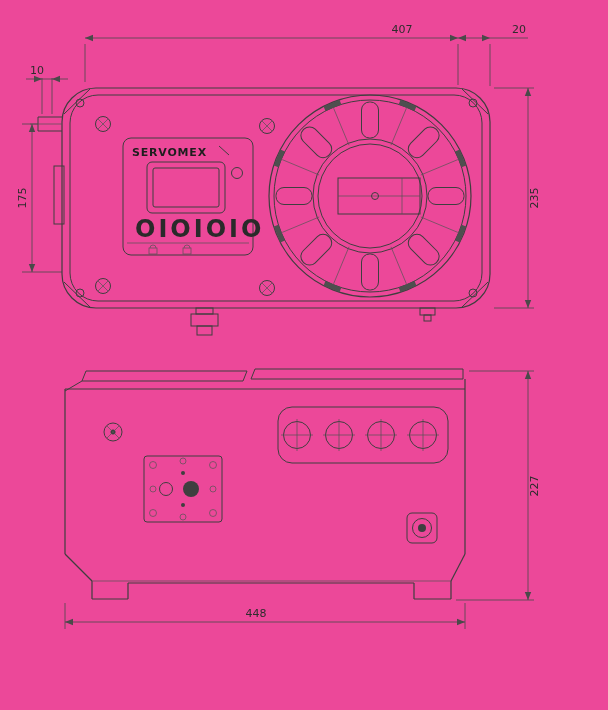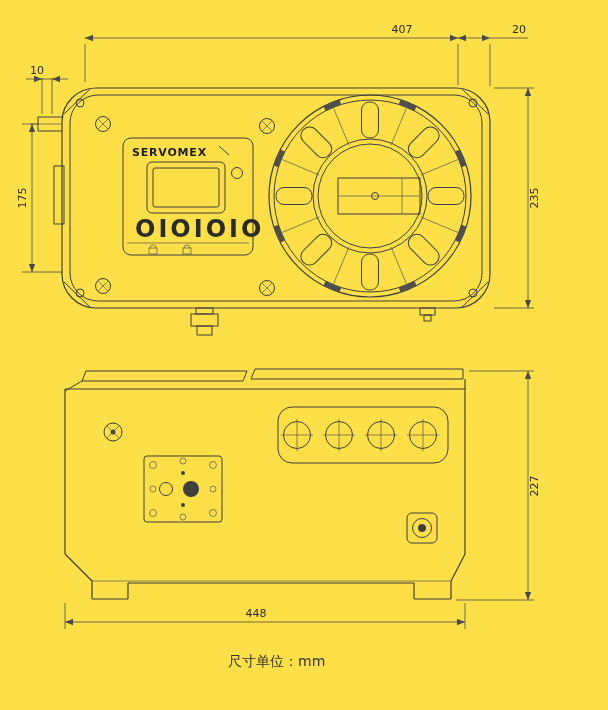--- a/index.html
+++ b/index.html
@@ -1,16 +1,16 @@
 <!DOCTYPE html>
 <html><head>
 <meta charset="utf-8">
 <style>
   html,body{margin:0;padding:0;background:#ffffff;}
-  .page{position:relative;width:608px;height:710px;background:#fde047;
+  .page{position:relative;width:608px;height:710px;background:#ec4899;
         font-family:"DejaVu Sans","Liberation Sans",sans-serif;overflow:hidden;}
   svg{display:block;}
   .ln{stroke:#3f3f3f;fill:none;stroke-width:1.2;}
   .md{stroke:#3f3f3f;fill:none;stroke-width:1;}
   .thin{stroke:#555;fill:none;stroke-width:0.7;}
   .dim{stroke:#4a4a4a;fill:none;stroke-width:0.8;}
   .arrow{fill:#4a4a4a;stroke:none;}
   .rim{stroke:#4f4f4f;stroke-width:5;fill:none;}
   .dimtxt{font-size:11px;fill:#2d2d2d;}
   .brandtxt{font-size:11px;font-weight:bold;letter-spacing:0.8px;fill:#1e1e1e;}
@@ -289,15 +289,14 @@
       <line class="dim" x1="465" y1="603" x2="465" y2="629"></line>
       <line class="dim" x1="65" y1="622" x2="465" y2="622"></line>
       <polygon class="arrow" points="65,622 73,618.8 73,625.2"></polygon>
       <polygon class="arrow" points="465,622 457,618.8 457,625.2"></polygon>
       <text class="dimtxt" x="256" y="617" text-anchor="middle">448</text>
     </g>
   </g>
 </svg>
 
 <div class="footer">
-  <div>尺寸单位：mm</div>
 </div>
 </div>
 
 </body></html>

